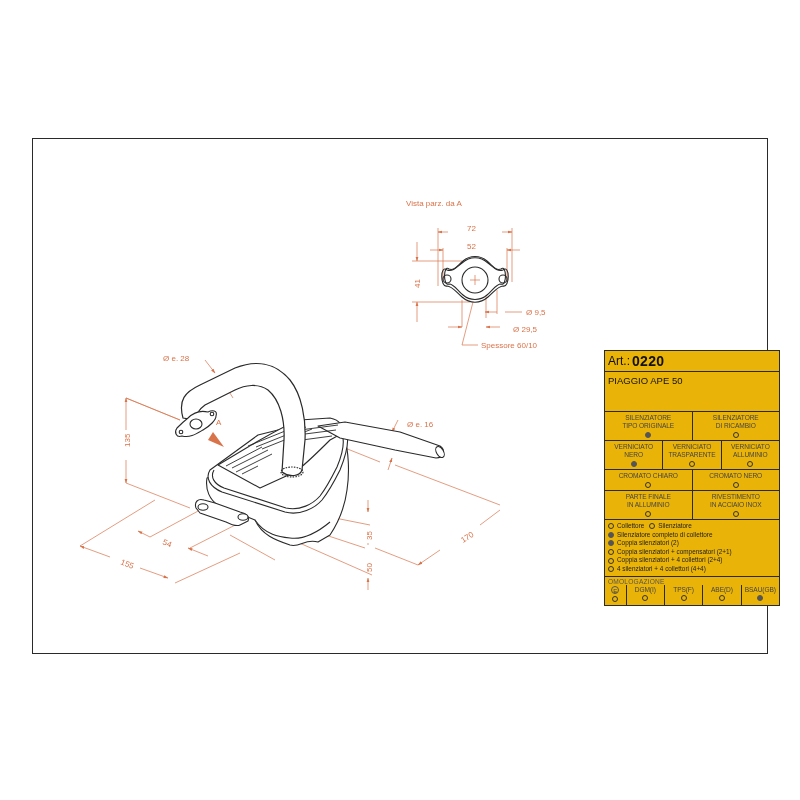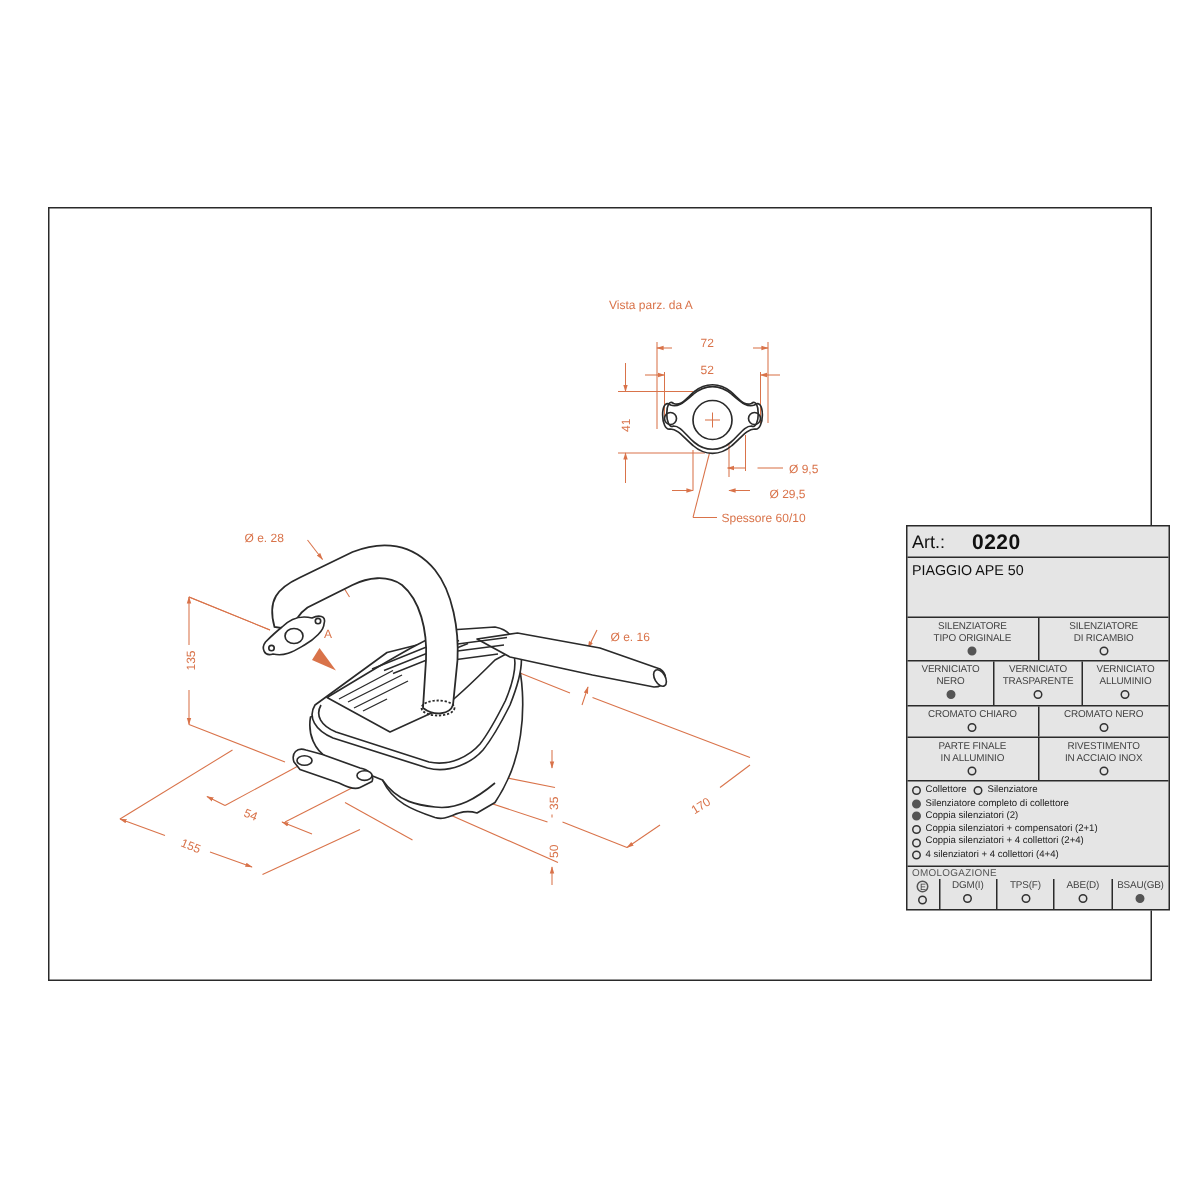--- a/index.html
+++ b/index.html
@@ -1,23 +1,23 @@
 <!DOCTYPE html>
 <html><head>
 <meta charset="utf-8">
 <style>
   html, body { margin:0; padding:0; background:#ffffff; }
   body { width:800px; height:800px; position:relative; overflow:hidden; font-family:"Liberation Sans", sans-serif; }
   .frame { position:absolute; left:32px; top:138px; width:736px; height:516px; border:1.5px solid #2a2a2a; box-sizing:border-box; }
   svg.drawing { position:absolute; left:0; top:0; width:800px; height:800px; }
   .dim { font-family:"Liberation Sans", sans-serif; font-size:8px; fill:#d9734a; }
   
-  .spec { position:absolute; left:604px; top:350px; width:176px; border:1.2px solid #2a2a2a; box-sizing:border-box; background:#e5e5e5; font-family:"Liberation Sans", sans-serif; color:#333; }
+  .spec { position:absolute; left:604px; top:350px; width:176px; border:1.2px solid #2a2a2a; box-sizing:border-box; background:#eab308; font-family:"Liberation Sans", sans-serif; color:#333; }
   .art { height:20px; border-bottom:1px solid #2a2a2a; display:flex; align-items:center; padding-left:3px; font-family:"Liberation Sans", sans-serif; font-size:12px; font-stretch:condensed; color:#111; }
-  .art b { font-size:14px; margin-left:18px; letter-spacing:0.3px; }
+  .art b { font-size:14px; margin-left:2px; letter-spacing:0.3px; }
   .model { height:40px; border-bottom:1px solid #2a2a2a; padding:3px 0 0 3px; box-sizing:border-box; font-size:9.5px; font-weight:normal; color:#111; transform-origin:left top; }
   .row { display:flex; border-bottom:1px solid #2a2a2a; }
   .cell { flex:1; text-align:center; font-size:6.6px; line-height:8px; color:#444; padding:2px 1px 2px 1px; box-sizing:border-box; border-right:1px solid #2a2a2a; letter-spacing:-0.1px; }
   .cell:last-child { border-right:none; }
   .dot { display:inline-block; width:6px; height:6px; border-radius:50%; border:1px solid #333; box-sizing:border-box; margin-top:1px; vertical-align:middle; }
   .dot.on { background:#555; border-color:#555; }
   .list { border-bottom:1px solid #2a2a2a; padding:2px 2px 2px 3px; }
   .li { font-size:6.4px; line-height:8.6px; color:#222; display:flex; align-items:center; white-space:nowrap; }
   .li .dot { margin:0 3px 0 0; }
   .omol { padding:1px 0 0 3px; font-size:6.6px; color:#555; letter-spacing:0.2px; }

